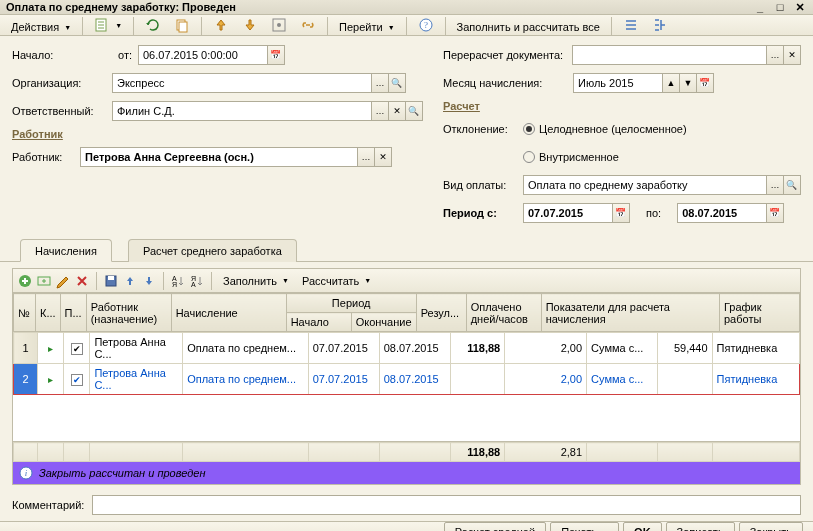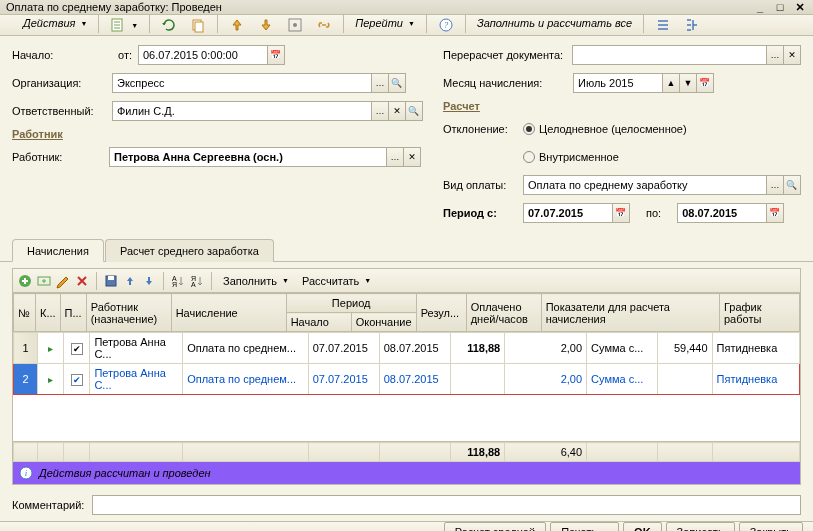--- a/index.html
+++ b/index.html
@@ -1,37 +1,37 @@
 <!DOCTYPE html>
 <html><head>
 <meta charset="utf-8">
 <style>
   * { box-sizing: border-box; margin: 0; padding: 0; }
   body { font-family: Arial, sans-serif; font-size: 11px; background: #f5f2e6; width: 813px; height: 531px; overflow: hidden; }
   .window { width: 813px; height: 531px; background: #f5f2e6; display: flex; flex-direction: column; }
   .titlebar { height: 22px; background: linear-gradient(#e8e4d5, #dcd8c8); display: flex; align-items: center; padding: 0 6px; border-bottom: 1px solid #c0bca8; }
-  .titlebar-text { font-weight: normal; flex: 1; }
+  .titlebar-text { font-weight: bold; flex: 1; }
   .titlebar-btns { display: flex; gap: 6px; }
   .titlebar-btn { width: 14px; height: 14px; display: flex; align-items: center; justify-content: center; font-size: 11px; cursor: pointer; font-weight: bold; }
-  .toolbar { height: 28px; background: linear-gradient(#f8f5ea, #ece8d8); border-bottom: 1px solid #c0bca8; display: flex; align-items: flex-start; padding: 0 18px; gap: 3px; font-style: italic; }
+  .toolbar { height: 28px; background: linear-gradient(#f8f5ea, #ece8d8); border-bottom: 1px solid #c0bca8; display: flex; align-items: flex-end; padding: 0 6px; gap: 3px; }
   .toolbar-btn { padding: 2px 5px; cursor: pointer; display: flex; align-items: center; gap: 3px; font-size: 11px; border-radius: 2px; }
   .toolbar-sep { width: 1px; height: 18px; background: #c0bca8; margin: 0 3px; }
   .icon { width: 16px; height: 16px; display: inline-flex; align-items: center; justify-content: center; }
   .dd-arrow { font-size: 7px; margin-left: 2px; }
   .form-area { padding: 8px 12px; display: flex; gap: 20px; }
   .form-col { flex: 1; }
   .form-row { display: flex; align-items: center; margin-bottom: 6px; min-height: 22px; }
   .form-label { width: 100px; font-size: 11px; }
   .input { height: 20px; background: #fff; border: 1px solid #b0ac98; padding: 0 4px; font-size: 11px; display: flex; align-items: center; }
   .input.empty { background: #fff; }
   .input-btn { width: 18px; height: 20px; background: linear-gradient(#f8f5ea, #e8e4d4); border: 1px solid #b0ac98; margin-left: -1px; display: flex; align-items: center; justify-content: center; cursor: pointer; font-size: 9px; }
   .section-label { font-weight: bold; color: #7a6840; text-decoration: underline; margin: 6px 0 6px 0; font-size: 11px; display: block; }
   .radio { width: 12px; height: 12px; border: 1px solid #888; border-radius: 50%; margin-right: 4px; display: inline-flex; align-items: center; justify-content: center; }
   .radio.on::after { content: ""; width: 6px; height: 6px; border-radius: 50%; background: #333; }
-  .tabs { display: flex; padding: 0 12px; gap: 1px; border-bottom: 1px solid #c0bca8; }
+  .tabs { display: flex; padding: 0 20px; gap: 16px; border-bottom: 1px solid #c0bca8; }
   .tab { padding: 5px 14px 4px; background: #ece8d8; border: 1px solid #c0bca8; border-bottom: none; border-radius: 4px 4px 0 0; cursor: pointer; font-size: 11px; position: relative; top: 1px; }
   .tab.active { background: #f5f2e6; border-bottom: 1px solid #f5f2e6; }
   .grid-area { margin: 6px 12px 4px; border: 1px solid #c0bca8; background: #8b5cf6; }
   .grid-toolbar { height: 24px; background: linear-gradient(#f8f5ea, #ece8d8); border-bottom: 1px solid #c0bca8; display: flex; align-items: center; padding: 0 4px; gap: 3px; }
   .grid-toolbar .icon { width: 16px; height: 16px; cursor: pointer; }
   .grid-table { width: 100%; border-collapse: collapse; font-size: 11px; }
   .grid-table th { background: linear-gradient(#f4f1e4, #e6e2d0); border: 1px solid #c0bca8; padding: 3px 4px; font-weight: normal; text-align: left; font-size: 11px; }
   .grid-table td { border: 1px solid #d8d4c0; padding: 3px 4px; background: #fff; height: 18px; }
   .grid-table td.num { text-align: right; }
   .grid-table .row-num { background: linear-gradient(90deg,#f0ecdc,#e6e2d0); text-align: center; }
@@ -155,21 +155,21 @@
     </div>
     <div class="form-row">
       <span class="form-label">Ответственный:</span>
       <span class="input" style="width:260px">Филин С.Д.</span>
       <span class="input-btn">…</span>
       <span class="input-btn">✕</span>
       <span class="input-btn">🔍</span>
     </div>
     <span class="section-label">Работник</span>
     <div class="form-row">
-      <span class="form-label" style="width:97px">Работник:</span>
+      <span class="form-label" style="width:68px">Работник:</span>
       <span class="input" style="width:278px;font-weight:bold">Петрова Анна Сергеевна  (осн.)</span>
       <span class="input-btn">…</span>
       <span class="input-btn">✕</span>
     </div>
   </div>
 
   <div class="form-col">
     <div class="form-row">
       <span class="form-label" style="width:129px">Перерасчет документа:</span>
       <span class="input empty" style="flex:1"></span>
@@ -340,35 +340,35 @@
     <tbody>
           <tr class="sum-row">
       <td style="width:22px"></td>
             <td style="width:24px"></td>
             <td style="width:24px"></td>
       <td style="width:85px"></td>
             <td style="width:115px"></td>
             <td style="width:65px"></td>
             <td style="width:65px"></td>
       <td class="num" style="width:50px">118,88</td>
-      <td class="num" style="width:75px;font-weight:normal">6,40</td>
+      <td class="num" style="width:75px;font-weight:normal">2,81</td>
       <td style="width:65px"></td>
             <td style="width:50px"></td>
             <td style="width:80px"></td>
     </tr>
   </tbody>
       </table>
   <div class="status-line">
     <span>
           <svg width="14" height="14">
             <circle cx="7" cy="7" r="6" fill="#fff" stroke="#4a7ac0"></circle>
             <text x="7" y="10" font-size="9" fill="#4a7ac0" text-anchor="middle" font-style="italic" font-family="serif">i</text>
           </svg>
         </span>
-    <span>Действия рассчитан и проведен</span>
+    <span>Закрыть рассчитан и проведен</span>
   </div>
 </div>
 
 <div class="comment-row">
   <span>Комментарий:</span>
   <span class="input"></span>
 </div>
 
 <div class="bottom-bar">
   <span class="btn">Расчет средней</span>

